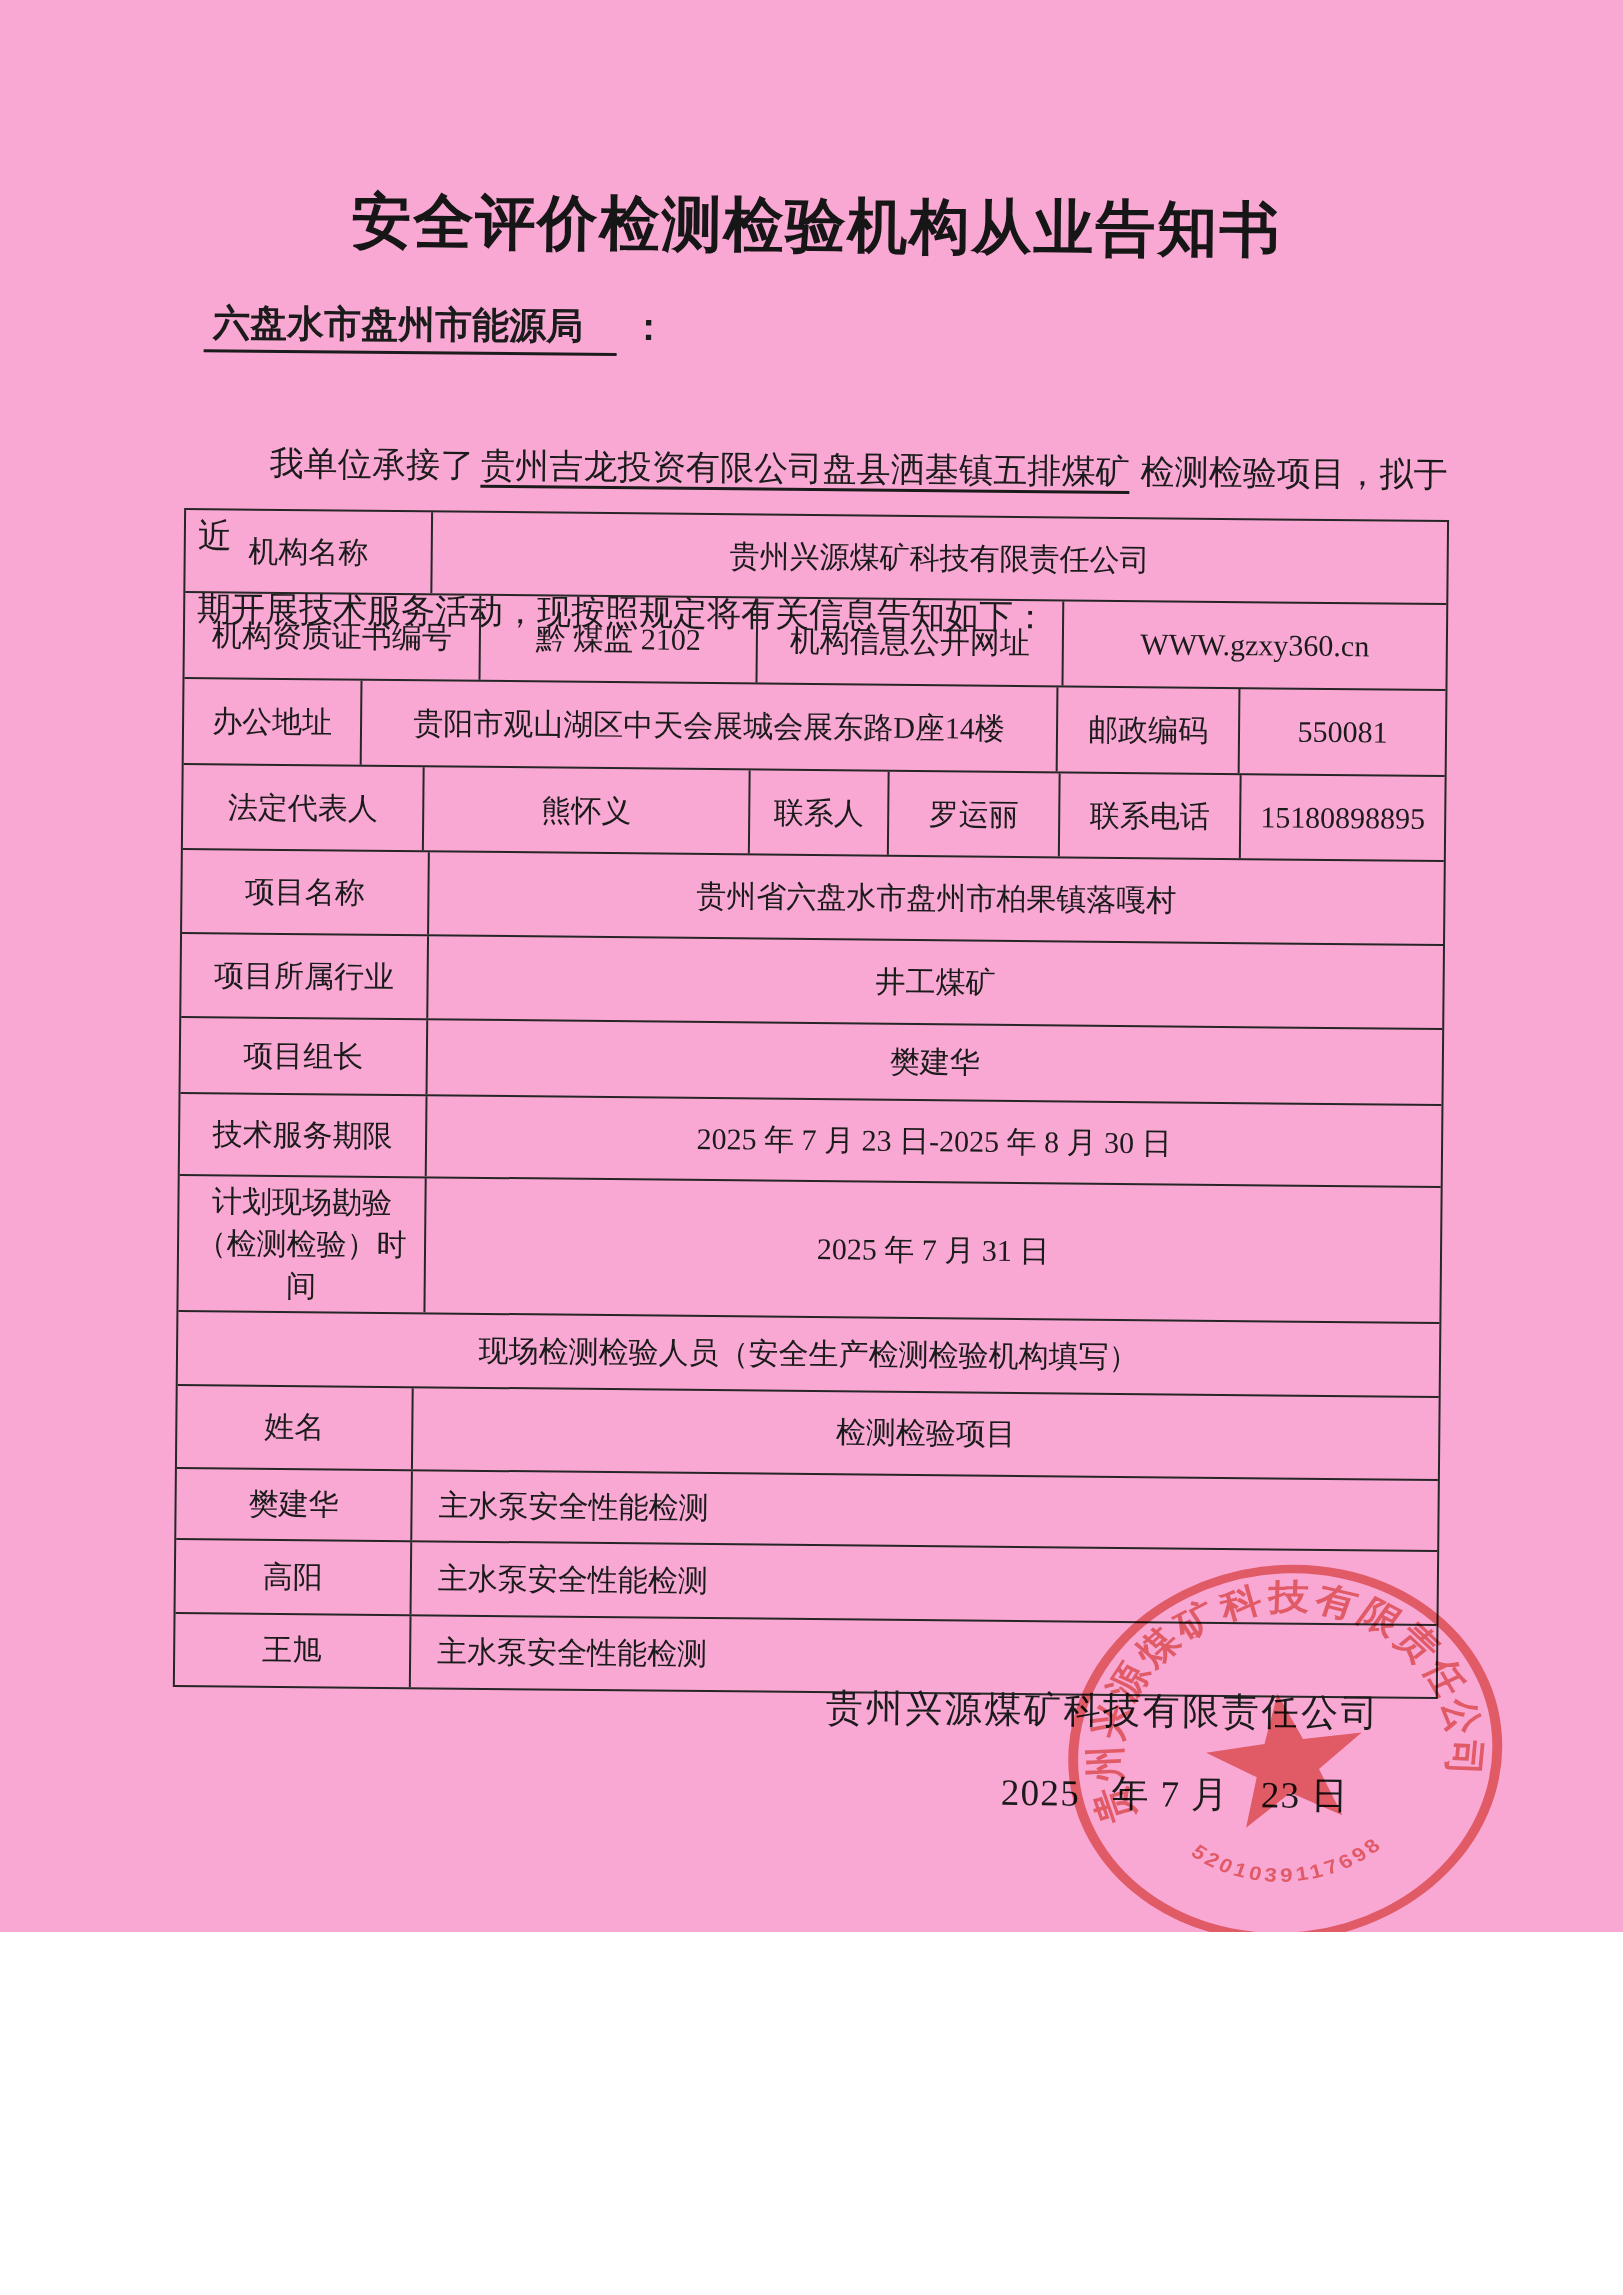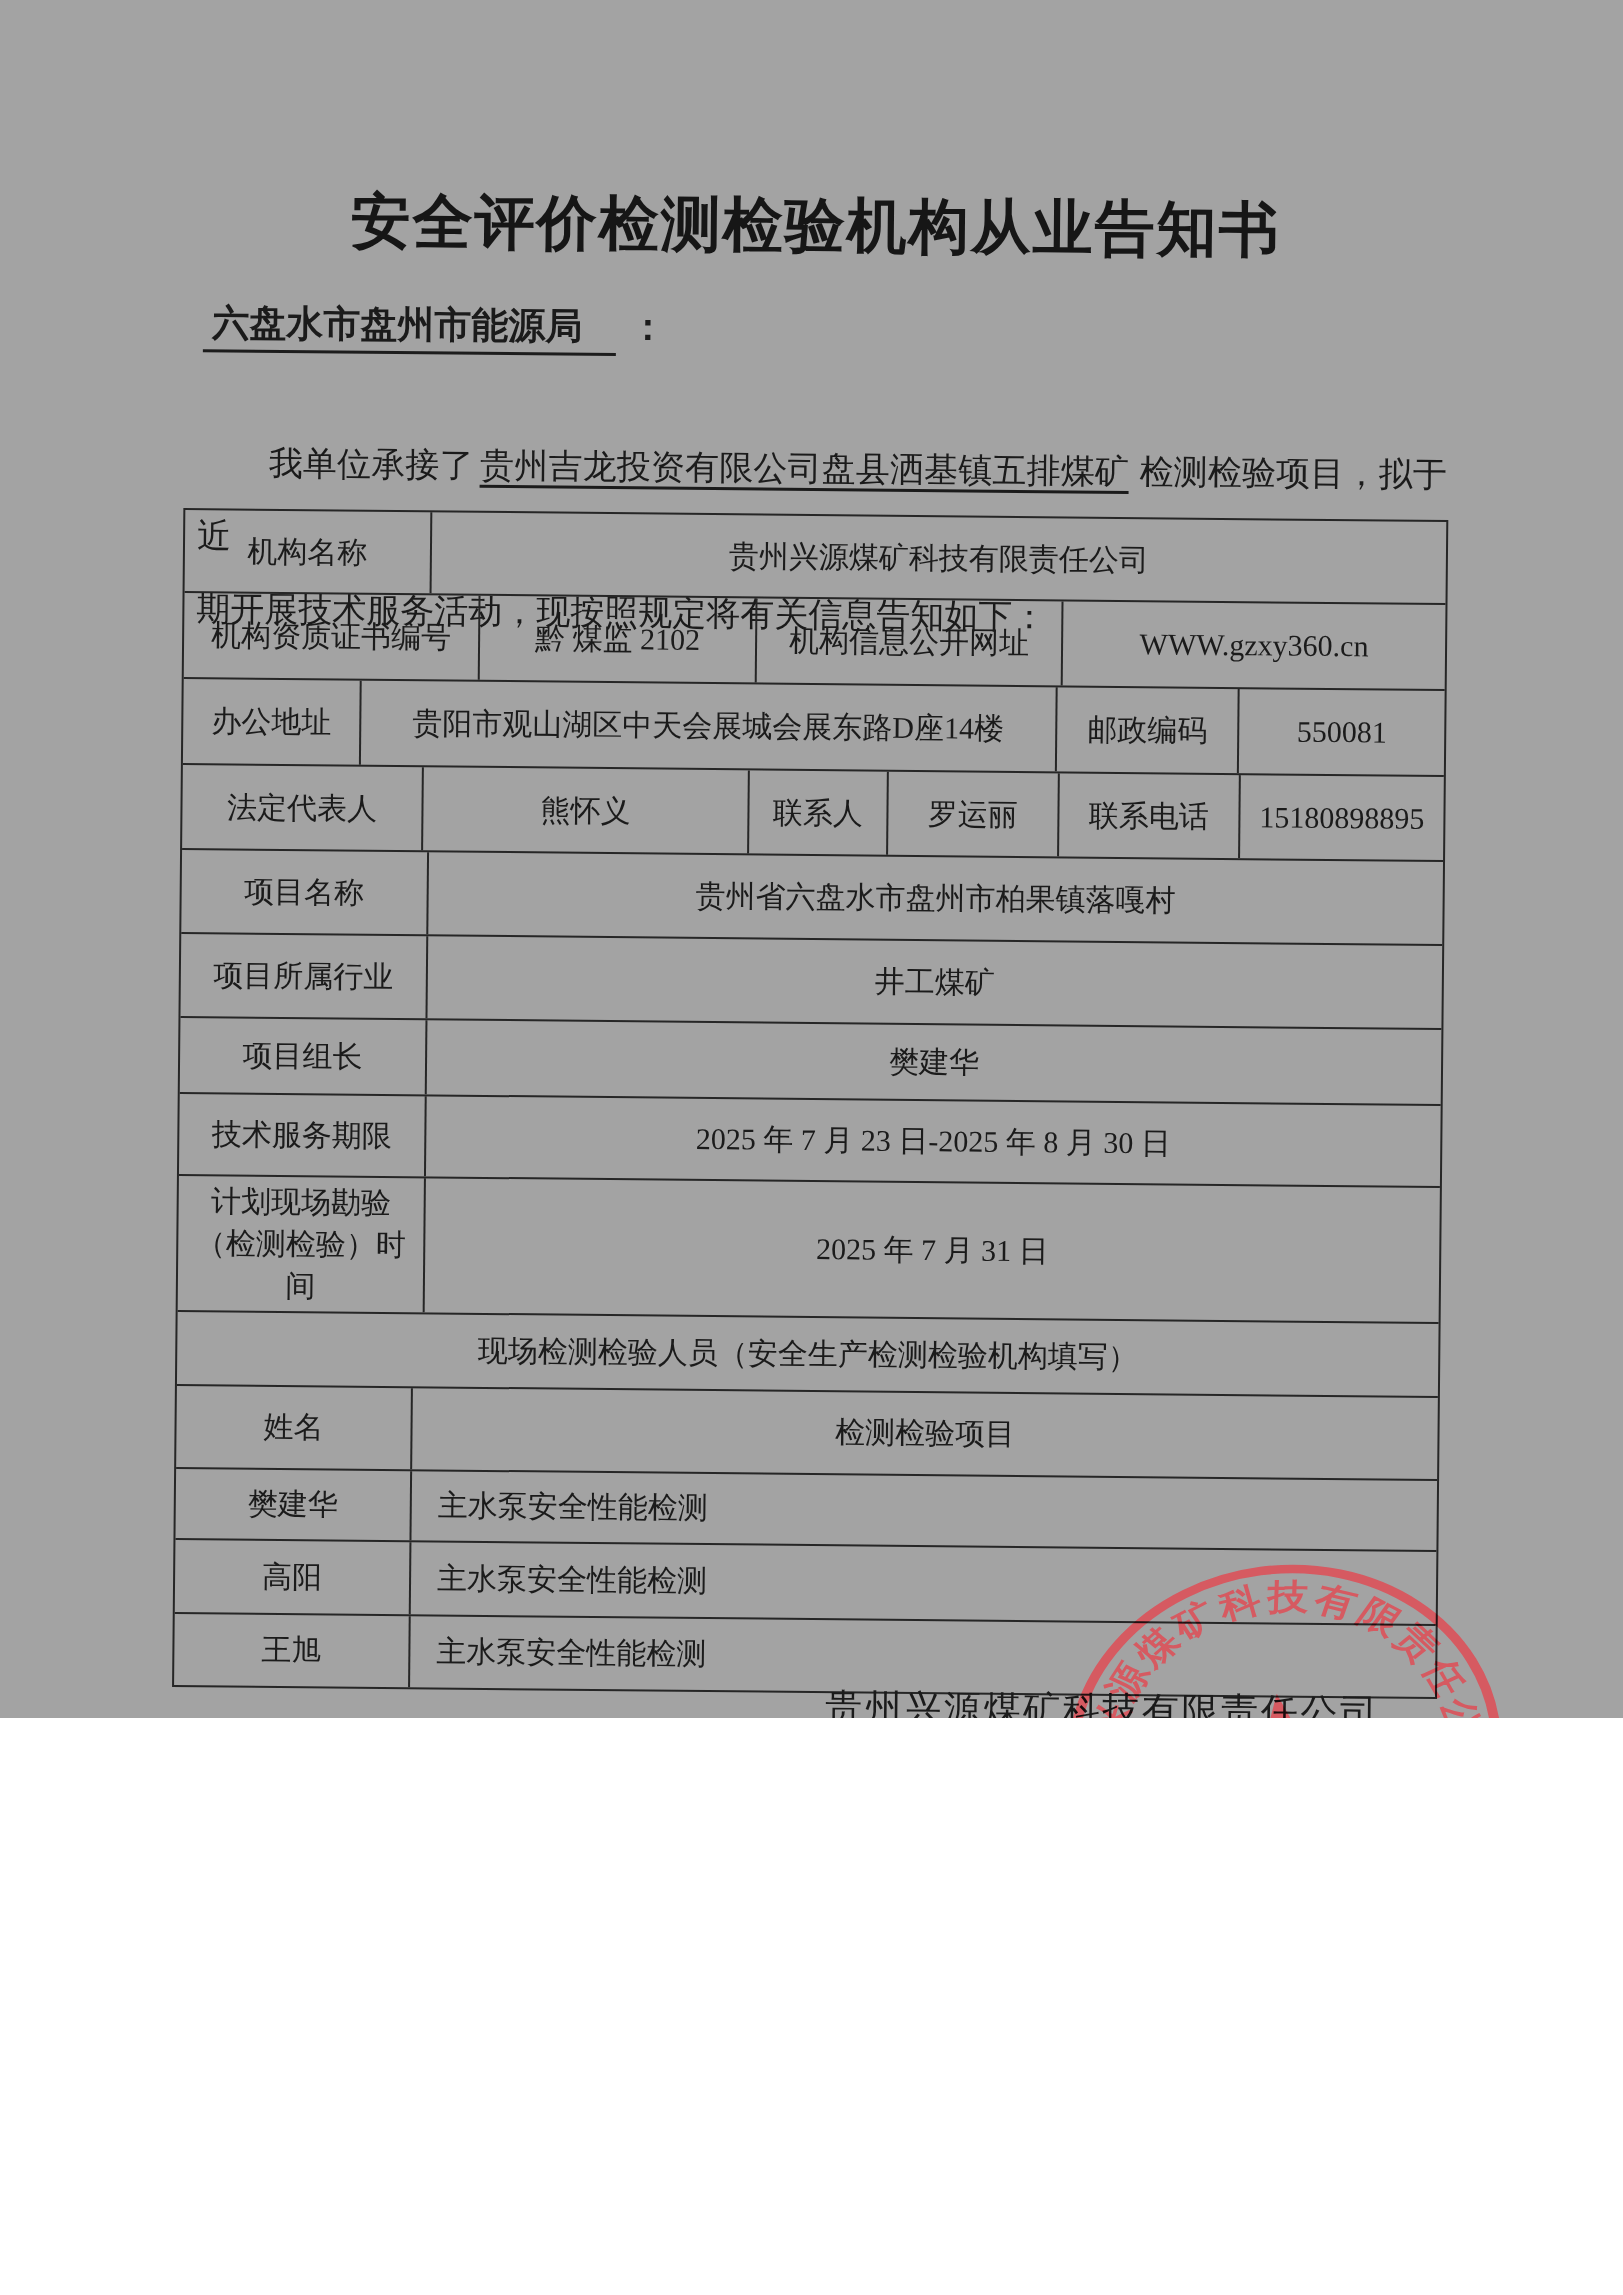--- a/index.html
+++ b/index.html
@@ -1,16 +1,16 @@
 <!DOCTYPE html>
 <html style="font-size:10.5px"><head>
 <meta charset="utf-8">
 <style>
   html,body{margin:0;padding:0;background:#ffffff;}
-  .page{position:relative;width:1623px;height:1718px;background:#a3a3a3;overflow:hidden;
+  .page{position:relative;width:1623px;height:1932px;background:#f9a8d4;overflow:hidden;
         font-family:"Liberation Serif","DejaVu Serif",serif;color:#1b1b1b;}
   .sheet{position:absolute;inset:0;transform:rotate(.55deg);transform-origin:50% 38%;}
 
   .title{position:absolute;top:191px;left:0;width:100%;text-align:center;
          font-family:"Liberation Sans","DejaVu Sans",sans-serif;font-weight:700;
          font-size:60px;line-height:1.15;letter-spacing:2px;color:#161616;}
 
   .addressee{position:absolute;top:306px;left:200px;font-size:37px;font-weight:600;line-height:1.25;}
   .addr-name{display:inline-block;border-bottom:3.9px solid #1c1c1c;padding:0 34px 2.6px 9.2px;}
   .addr-colon{margin-left:13px;}

